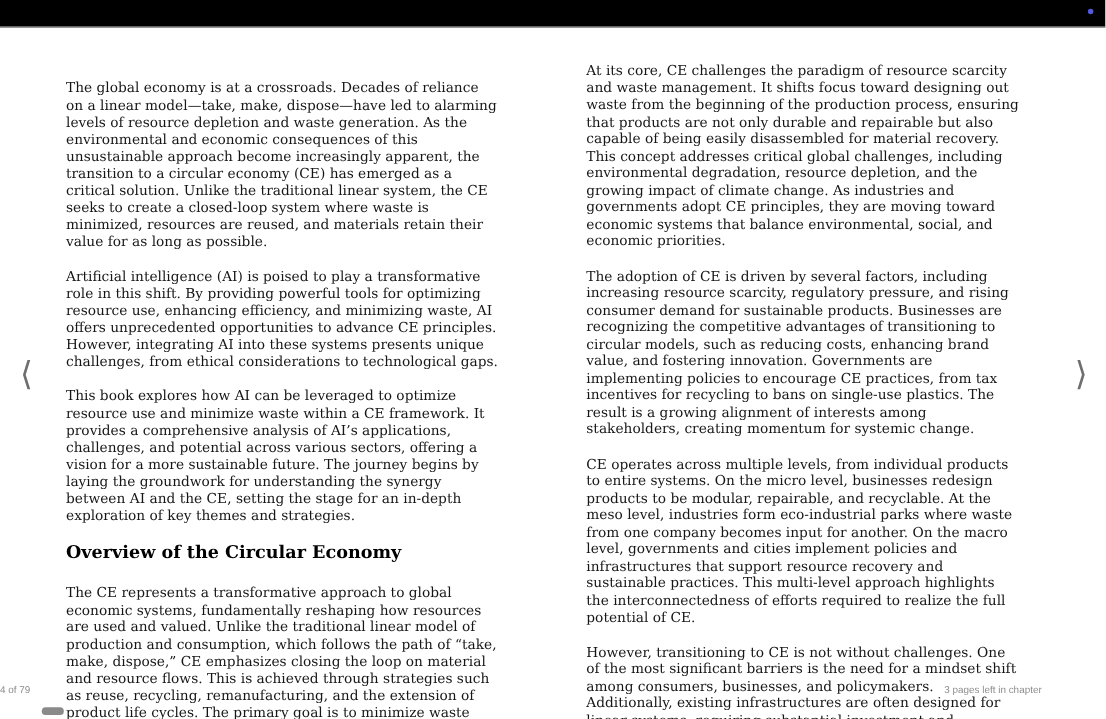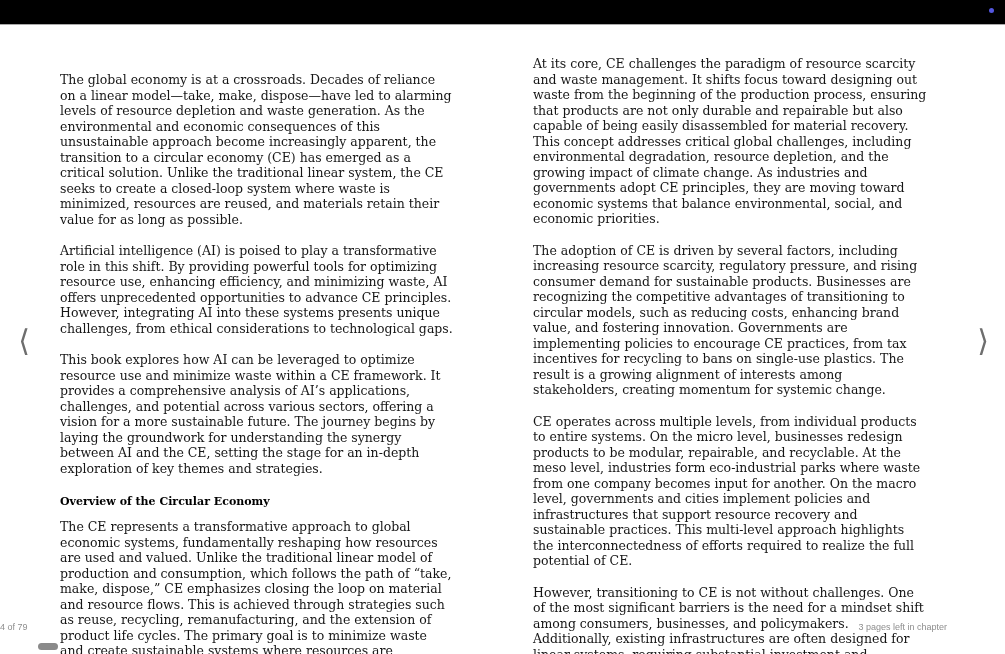--- a/index.html
+++ b/index.html
@@ -63,25 +63,25 @@
 
   .page-col h1 {
     font-size: 20px;
     line-height: 24px;
     font-weight: bold;
     color: #000000;
     margin: 0 0 15px 0;
     letter-spacing: 0.2px;
   }
   .page-col h2 {
-    font-size: 11px;
+    font-size: 16px;
     line-height: 19px;
     font-weight: bold;
     color: #000000;
-    margin: 3px 0 8px 0;
+    margin: 3px 0 20px 0;
   }
   .page-col p {
     margin: 0 18px 16px 0;
   }
 
   .footer-bar {
     position: absolute;
     left: 0;
     top: 622px;
     width: 100%;

